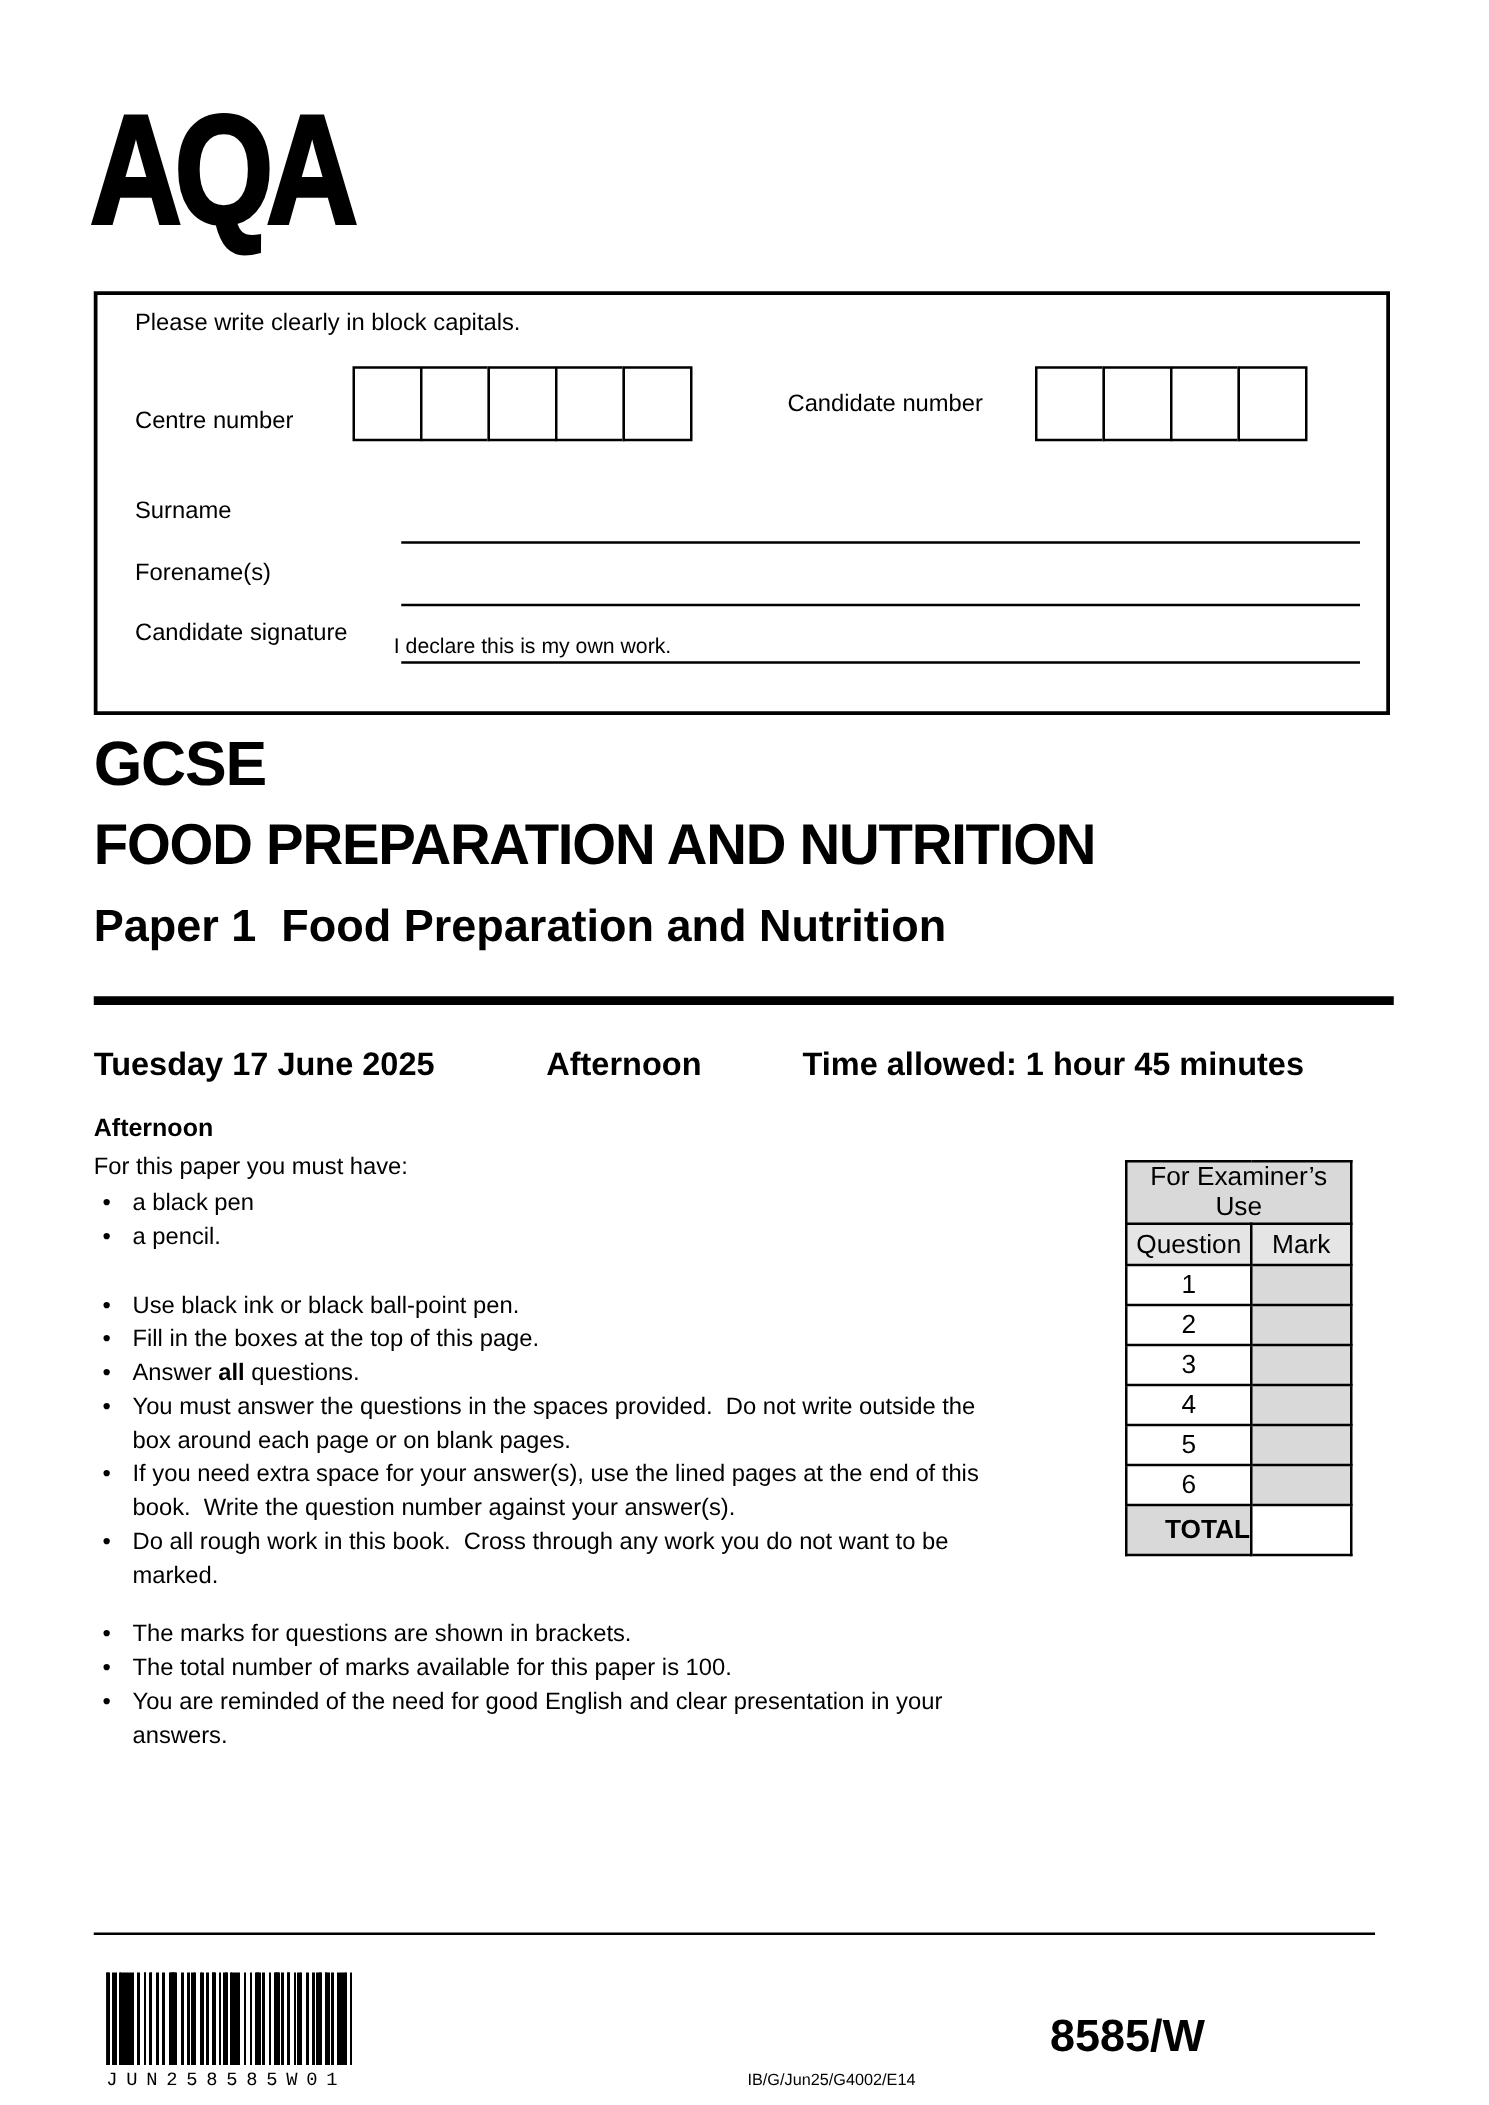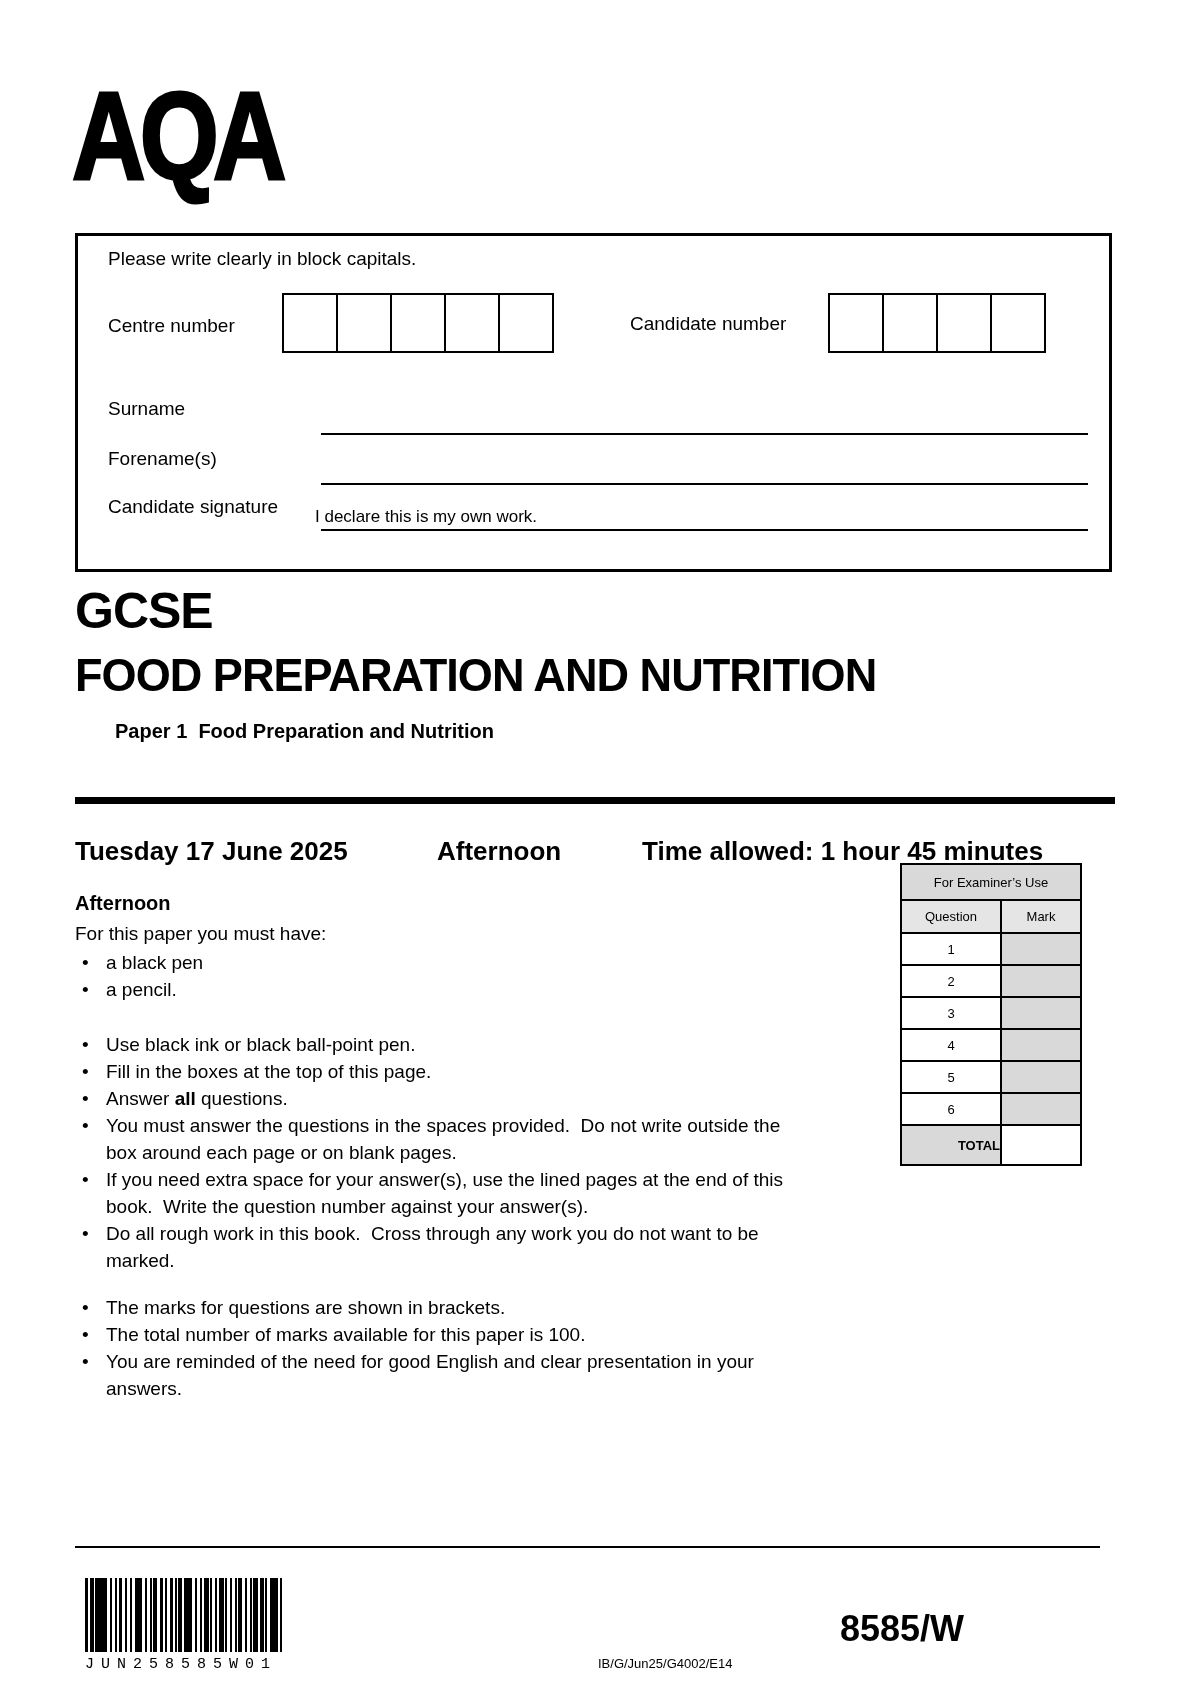--- a/index.html
+++ b/index.html
@@ -43,21 +43,21 @@
     position:absolute; left:75px; top:586px;
     font-size:50px; font-weight:600; letter-spacing:-1px; line-height:1;
   }
   .t-subject {
     position:absolute; left:75px; top:652px;
     font-size:46px; font-weight:bold; letter-spacing:-1px; line-height:1;
     transform:scaleX(0.98); transform-origin:left;
   }
   .t-paper {
     position:absolute; left:75px; top:720px;
-    font-size:20px; font-weight:600; white-space:pre;margin-left:40px;
+    font-size:36px; font-weight:600; white-space:pre;
   }
   .rule {
     position:absolute; left:75px; top:797px;
     width:1040px; height:7px; background:#000;
   }
 
   
   .session { position:absolute; top:836px; left:0; width:1191px; font-size:26px; font-weight:600; }
   .s-date { position:absolute; left:75px; white-space:nowrap; }
   .s-tod  { position:absolute; left:437px; white-space:nowrap; }
@@ -68,23 +68,23 @@
   .sec-h { font-size:20px; font-weight:bold; line-height:26px; margin-bottom:4px; }
   .intro { margin-bottom:2px; }
   .gap28 { height:28px; } .gap20 { height:20px; }
   .b-row { display:flex; }
   .b-dot { width:31px; flex:0 0 31px; text-align:left; padding-left:7px; }
   .b-text { flex:1; white-space:pre-wrap; }
   .bold { font-weight:bold; }
 
   
   .exam-table {
-    position:absolute; left:900px; top:863px;
+    position:absolute; left:900px; top:928px;
     border-collapse:collapse; table-layout:fixed;
-    font-size:13px; text-align:center;
+    font-size:21px; text-align:center;
   }
   .exam-table td, .exam-table th {
     border:2px solid #000; padding:0; font-weight:normal;
   }
   .exam-table .c-q { width:100px; }
   .exam-table .c-m { width:80px; }
   .exam-table .hdr { height:36px; background:#d9d9d9; }
   .exam-table .sub { height:33px; background:#e5e5e5; }
   .exam-table .qrow { height:32px; }
   .exam-table .qcell { background:#fff; }
@@ -115,21 +115,21 @@
   }
 </style>
 </head>
 <body>
 
 <div class="logo">AQA</div>
 
 <div class="cand-box">
   <div class="pwc">Please write clearly in block capitals.</div>
 
-  <div class="cb-label" style="left:30px; top:79px;">Centre number</div>
+  <div class="cb-label" style="left:30px; top:90px;">Centre number</div>
   <div class="numrow" style="left:204px; top:57px;">
     <div class="numbox"></div>
     <div class="numbox"></div>
     <div class="numbox"></div>
     <div class="numbox"></div>
     <div class="numbox"></div>
   </div>
 
   <div class="cb-label" style="left:552px; top:77px;">Candidate number</div>
   <div class="numrow" style="left:750px; top:57px;">

